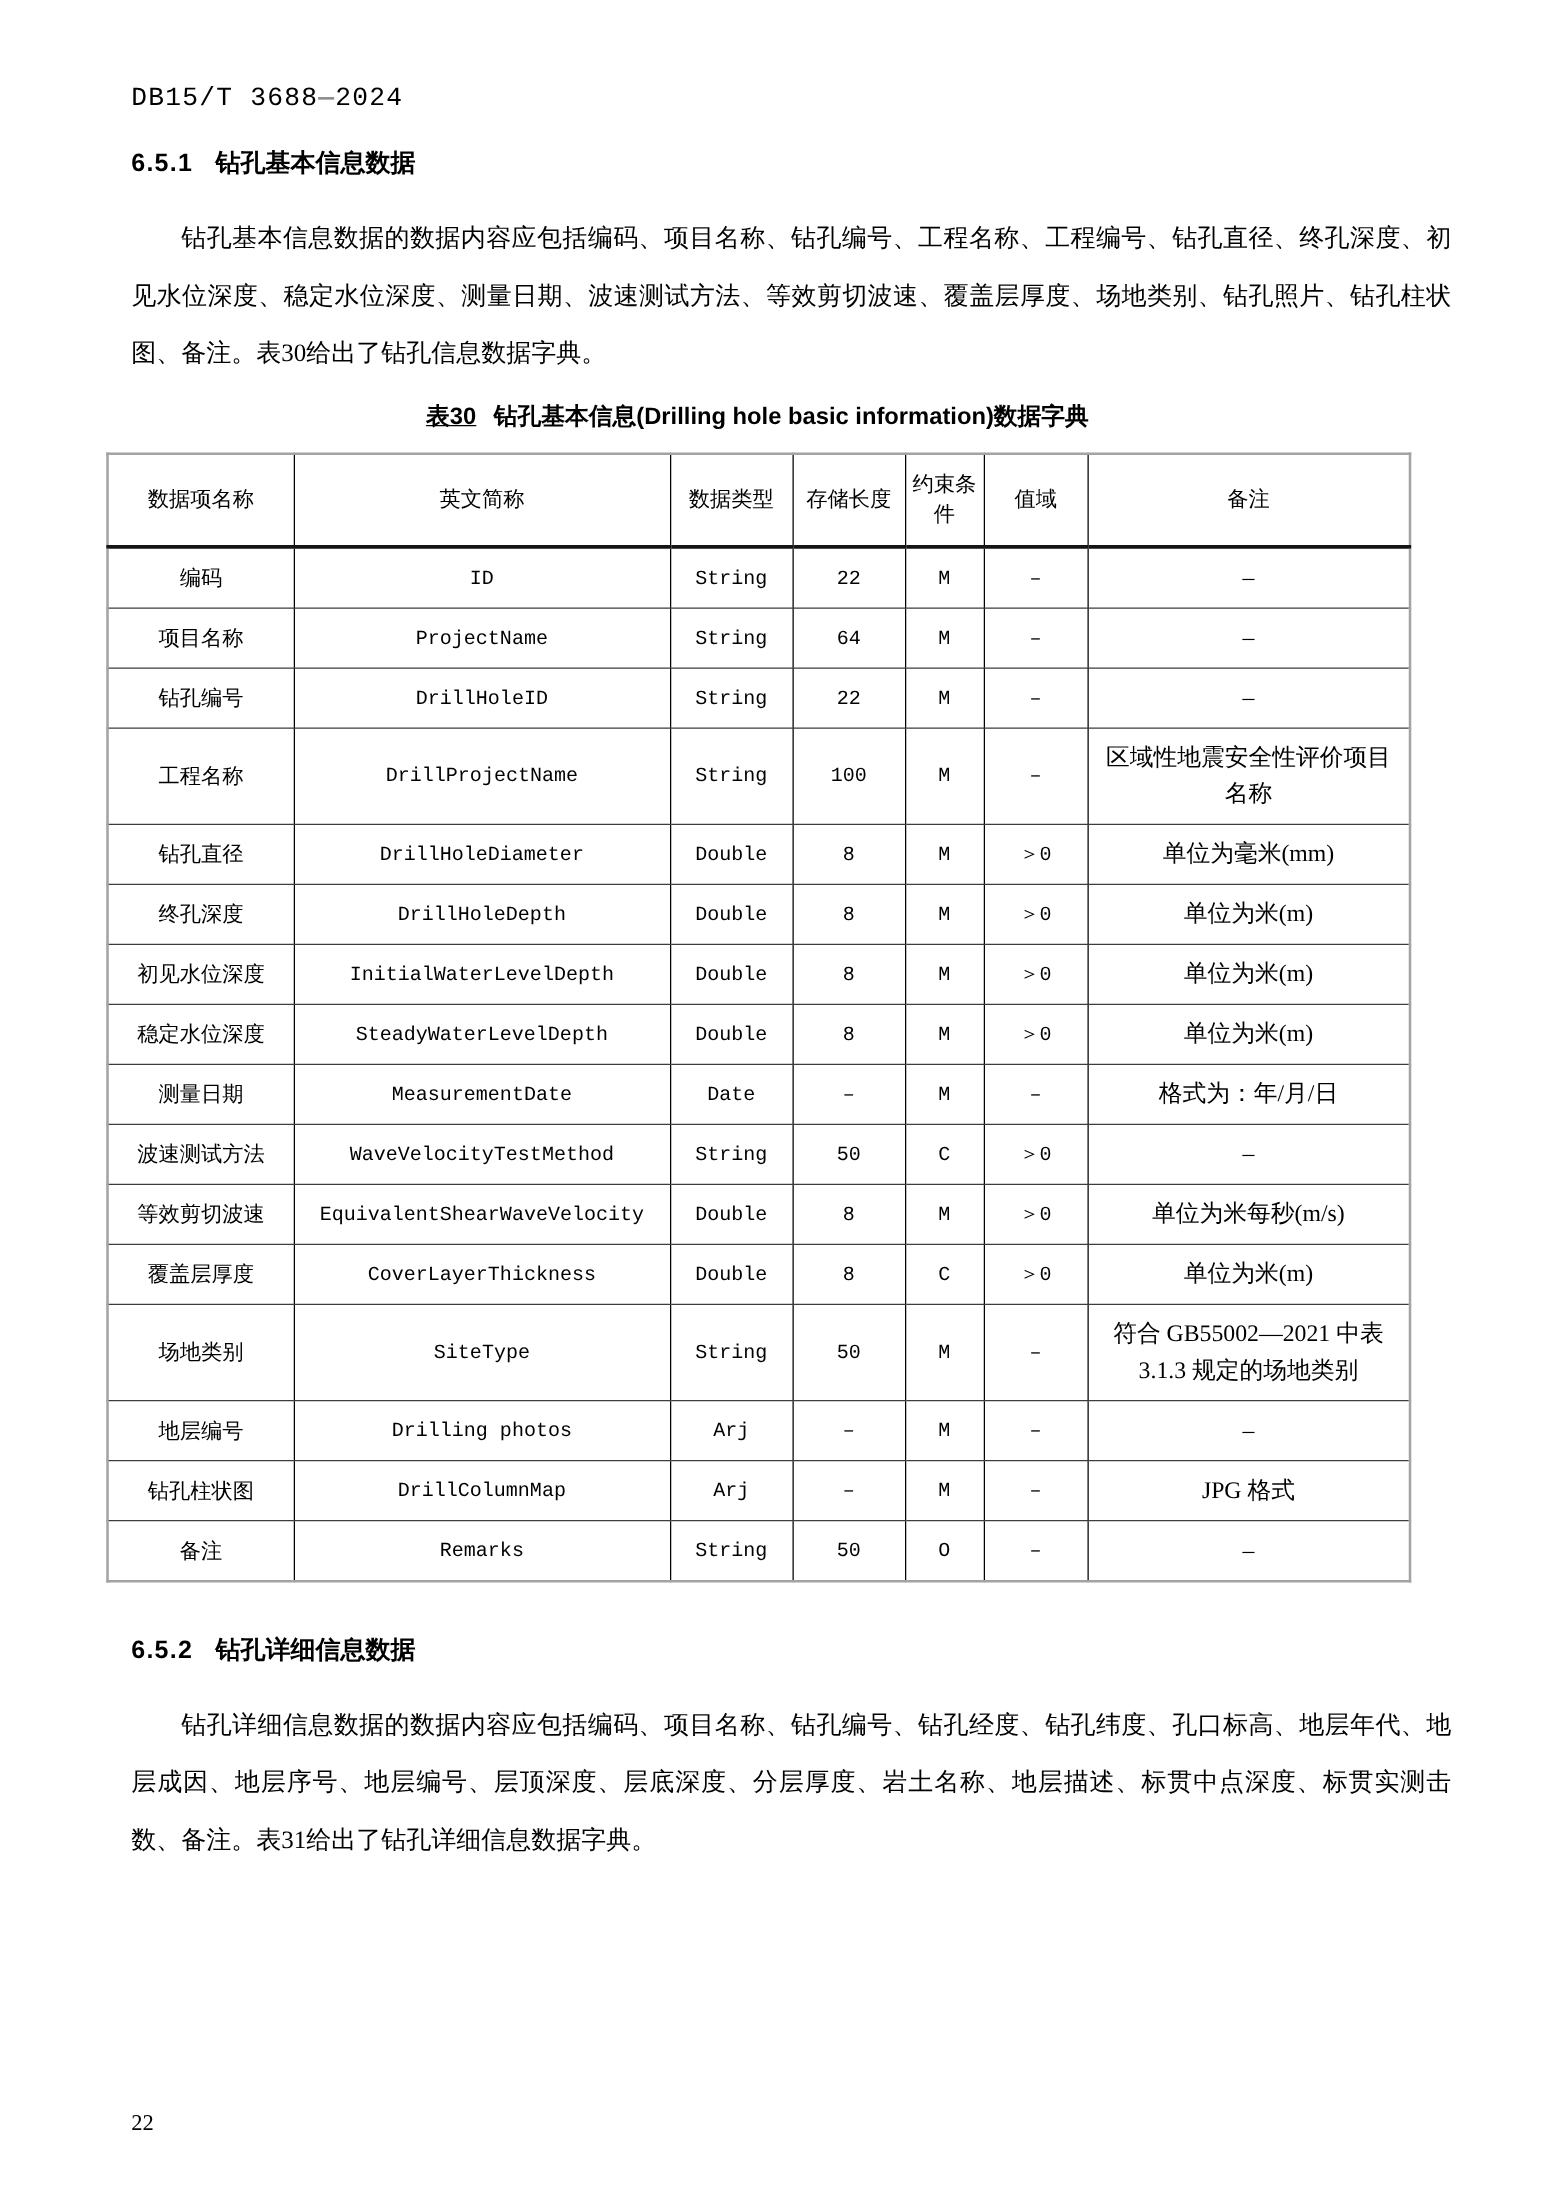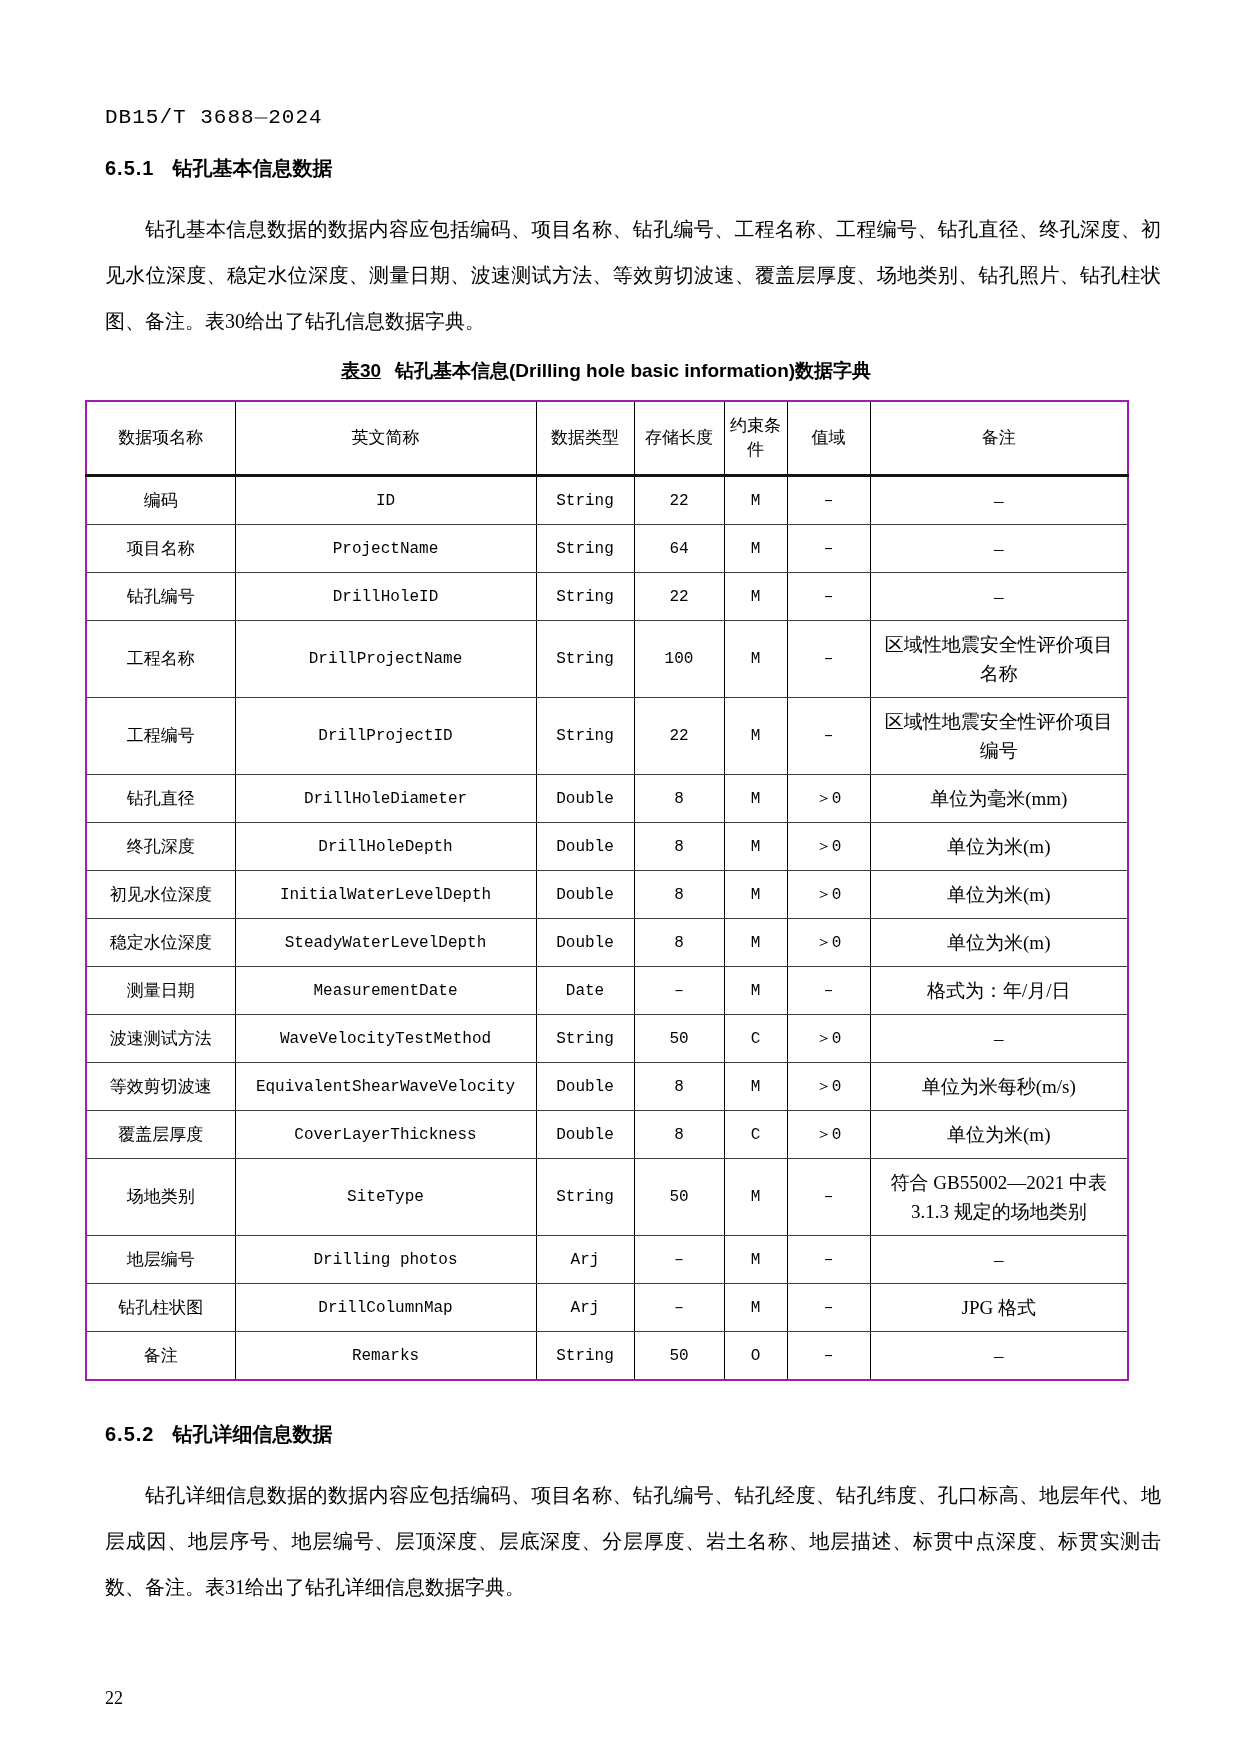--- a/index.html
+++ b/index.html
@@ -1,21 +1,21 @@
 <!DOCTYPE html>
 <html lang="zh"><head>
 <meta charset="utf-8">
 <style>
   html,body{margin:0;padding:0;background:#ffffff;}
   .page{
     position:relative;
     width:1241px;height:1755px;
     box-sizing:border-box;
     background:#ffffff;
-    padding:106px 80px 0 105px;
+    padding:68px 80px 0 105px;
     color:#000;
     font-family:"Liberation Serif","DejaVu Serif",serif;
   }
   .doc-code{
     font-family:"Liberation Mono","DejaVu Sans Mono",monospace;
     font-size:21px;letter-spacing:1px;margin:0 0 26px 0;
   }
   .doc-code .dash{color:#8d8d8d;font-weight:bold;}
   .sec-heading{
     font-family:"Liberation Sans","DejaVu Sans",sans-serif;
@@ -29,21 +29,21 @@
   .table-block{width:1042px;margin-left:-20px;}
   .table-caption{
     width:100%;text-align:center;
     font-family:"Liberation Sans","DejaVu Sans",sans-serif;
     font-weight:bold;font-size:19px;
     margin:14px 0 16px 0;
   }
   .table-caption .cap-label{margin-right:14px;text-decoration:underline;}
   table.dict{
     border-collapse:collapse;table-layout:fixed;
-    width:1042px;border:2px solid #a21caf;
+    width:1042px;border:2px solid #a3a3a3;
   }
   table.dict th{
     border:1px solid #000;border-bottom:3px solid #151515;
     font-weight:normal;font-size:17px;line-height:24px;
     padding:12px 4px;text-align:center;vertical-align:middle;
   }
   table.dict td{
     border-left:1px solid #000;border-right:1px solid #000;
     border-top:1px solid #3d3d3d;border-bottom:1px solid #3d3d3d;
     font-size:17px;line-height:26px;
@@ -132,29 +132,20 @@
           <tr>
             <td class="zh">工程名称</td>
             <td class="en">DrillProjectName</td>
             <td class="en">String</td>
             <td class="num">100</td>
             <td class="en">M</td>
             <td class="en">–</td>
             <td class="zh remark">区域性地震安全性评价项目名称</td>
           </tr>
           <tr>
-            <td class="zh">工程编号</td>
-            <td class="en">DrillProjectID</td>
-            <td class="en">String</td>
-            <td class="num">22</td>
-            <td class="en">M</td>
-            <td class="en">–</td>
-            <td class="zh remark">区域性地震安全性评价项目编号</td>
-          </tr>
-          <tr>
             <td class="zh">钻孔直径</td>
             <td class="en">DrillHoleDiameter</td>
             <td class="en">Double</td>
             <td class="num">8</td>
             <td class="en">M</td>
             <td class="en">＞0</td>
             <td class="zh remark">单位为毫米(mm)</td>
           </tr>
           <tr>
             <td class="zh">终孔深度</td>

